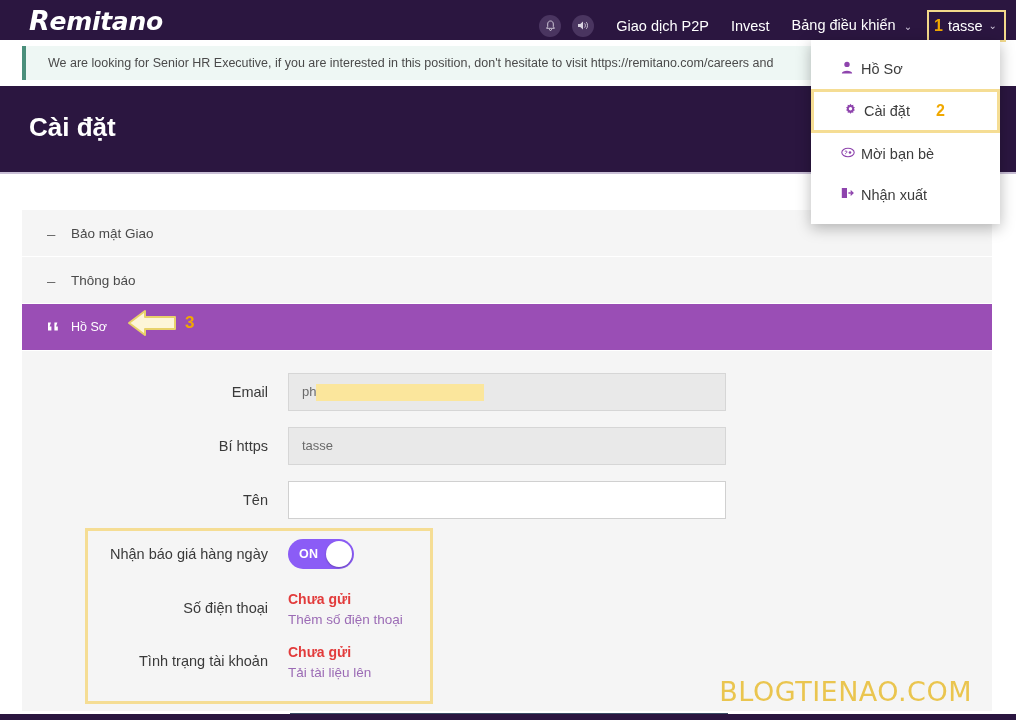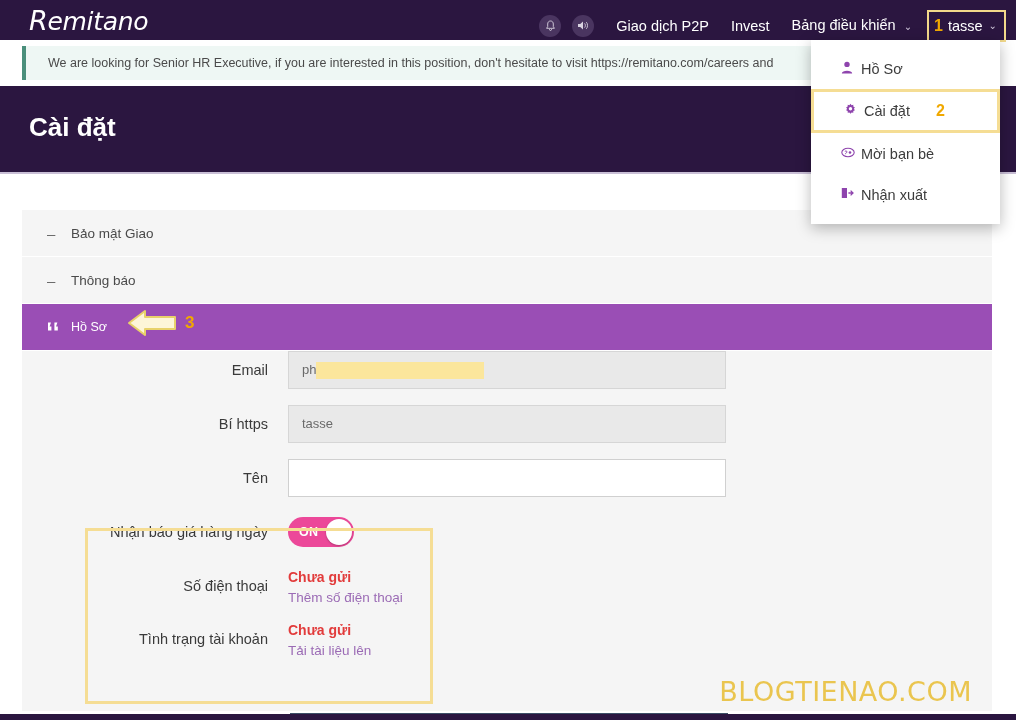--- a/index.html
+++ b/index.html
@@ -15,21 +15,21 @@
   
   .topnav {
     position: absolute; left: 0; top: 0; width: 1016px; height: 40px;
     background: #2b1640;
     display: flex; align-items: center;
     z-index: 30;
   }
   .brand {
     position: absolute; left: 29px; top: 8px;
     color: #ffffff;
-    font-size: 25px; font-weight: normal; font-style: italic;
+    font-size: 25px; font-weight: bold; font-style: italic;
     letter-spacing: -0.3px;
     line-height: 25px;
     font-family: "DejaVu Sans", sans-serif;
   }
   .brand .rmark { font-size: 27px; }
 
   .nav-right {
     position: absolute; right: 6px; top: 0; height: 51px;
     display: flex; align-items: center; gap: 0px;
   }
@@ -147,21 +147,21 @@
     position: absolute; left: 126px; top: 306px;
     z-index: 9; display:flex; align-items:center;
   }
   .arrow-annot .step-num {
     color:#f0a800; font-weight:bold; font-size:17px; margin-left:7px;
   }
 
   
   .form-area {
     background: #f5f5f5;
-    padding-bottom: 10px;
+    padding-top: 22px; padding-bottom: 10px;
     min-height: 360px;
   }
   .form-row {
     display: flex; align-items: flex-start;
     margin-bottom: 16px;
   }
   .form-label {
     width: 266px; text-align: right; padding-right: 20px;
     font-size: 14.5px; color: #3a3a3a; line-height: 38px;
   }
@@ -183,21 +183,21 @@
 
   
   .hl-box {
     position: absolute; left: 85px; top: 528px; width: 348px; height: 176px;
     border: 3px solid #f5dd94;
     z-index: 8; pointer-events: none;
   }
 
   .toggle {
     width: 66px; height: 30px; border-radius: 15px;
-    background: #ec4899;
+    background: #8b5cf6;
     display: flex; align-items: center; justify-content: flex-start;
     position: relative; cursor: pointer; margin-top: 4px;
   }
   .toggle .tg-text {
     color:#ffffff; font-size: 12.5px; font-weight: bold;
     margin-left: 11px; letter-spacing: 0.3px;
   }
   .toggle .knob {
     position: absolute; right: 2px; top: 2px;
     width: 26px; height: 26px; border-radius: 50%;

